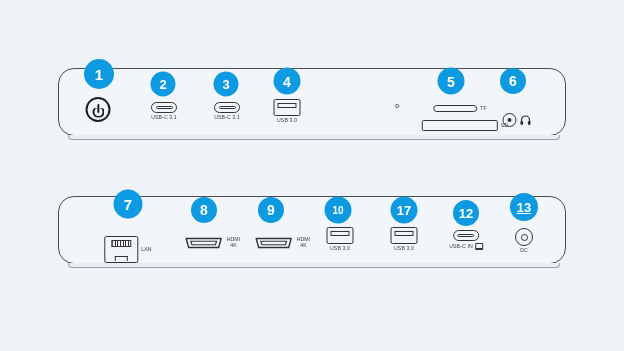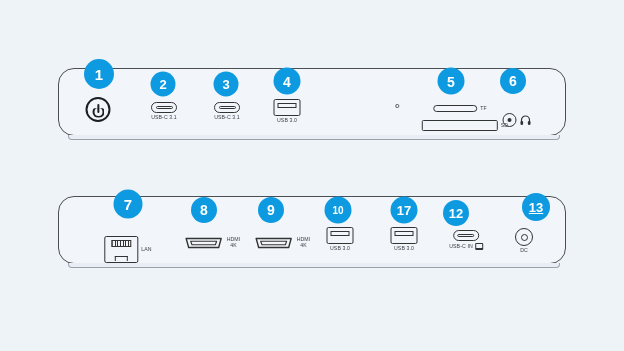--- a/index.html
+++ b/index.html
@@ -303,17 +303,17 @@
   <div class="badge" style="left:128px;top:204px;width:29px;height:29px;font-size:15px;">7</div>
 
   <div class="badge" style="left:204px;top:210px;width:26px;height:26px;font-size:14px;">8</div>
 
   <div class="badge" style="left:271px;top:210px;width:26px;height:26px;font-size:14px;">9</div>
 
   <div class="badge" style="left:338px;top:210px;width:27px;height:27px;font-size:10px;">10</div>
 
   <div class="badge" style="left:404px;top:210px;width:27px;height:27px;font-size:13px;">17</div>
 
-  <div class="badge" style="left:456px;top:213px;width:26px;height:26px;font-size:13px;">12</div>
-
-  <div class="badge" style="left:536px;top:207px;width:28px;height:28px;font-size:13px;text-decoration:underline;">13</div>
+  <div class="badge" style="left:466px;top:213px;width:26px;height:26px;font-size:13px;">12</div>
+
+  <div class="badge" style="left:524px;top:207px;width:28px;height:28px;font-size:13px;text-decoration:underline;">13</div>
 
 </div>
 
 </body></html>

